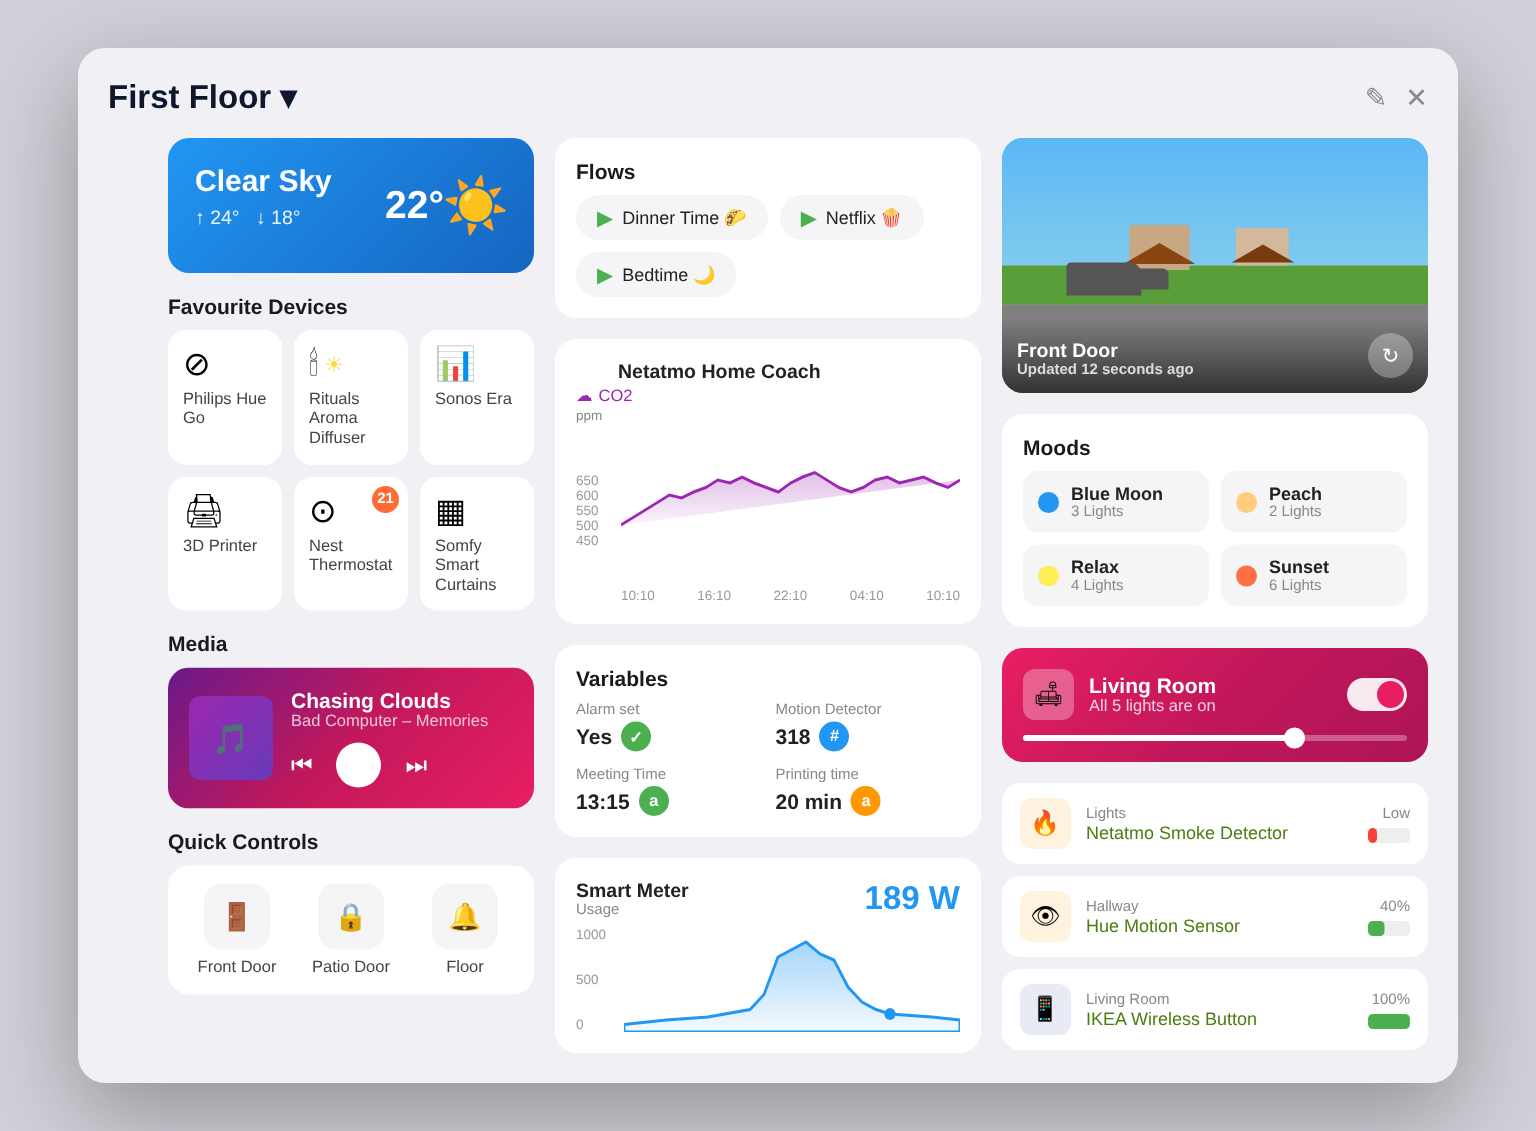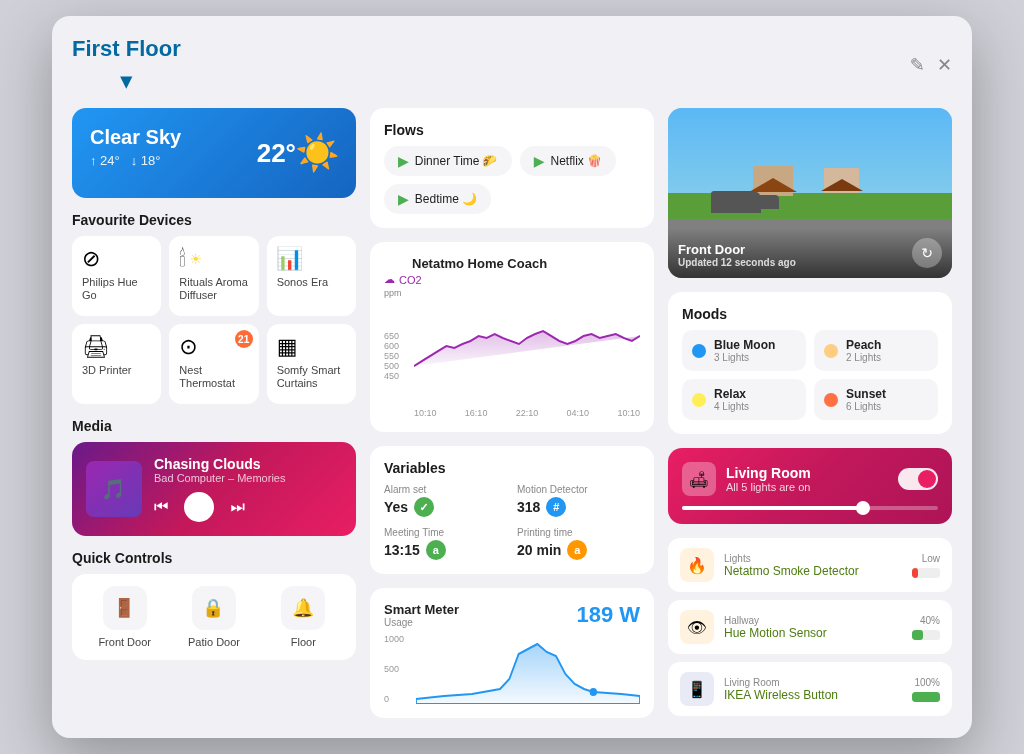--- a/index.html
+++ b/index.html
@@ -22,42 +22,41 @@
     }
     .window-header {
       display: flex;
       align-items: center;
       justify-content: space-between;
       margin-bottom: 14px;
     }
     .window-title {
       font-size: 22px;
       font-weight: 700;
-      color: #0369a1;
+      color: #0f172a;
       display: flex;
       align-items: center;
       gap: 6px;
-      flex-direction: column;
     }
     .window-controls {
       display: flex;
       gap: 12px;
     }
     .window-controls span {
       font-size: 18px;
       color: #888;
       cursor: pointer;
     }
     .main-grid {
       display: grid;
       grid-template-columns: 1fr 1fr 1fr;
       gap: 14px;
     }
     
-    .left-col { display: flex; flex-direction: column; gap: 14px; }
+    .left-col { display: flex; flex-direction: column; gap: 14px; margin-left: 40px; }
     .weather-card {
       background: linear-gradient(135deg, #2196f3, #1565c0);
       border-radius: 14px;
       padding: 18px;
       color: white;
       position: relative;
       min-height: 90px;
     }
     .weather-title { font-size: 20px; font-weight: 700; }
     .weather-temps { font-size: 13px; opacity: 0.9; margin-top: 4px; }

